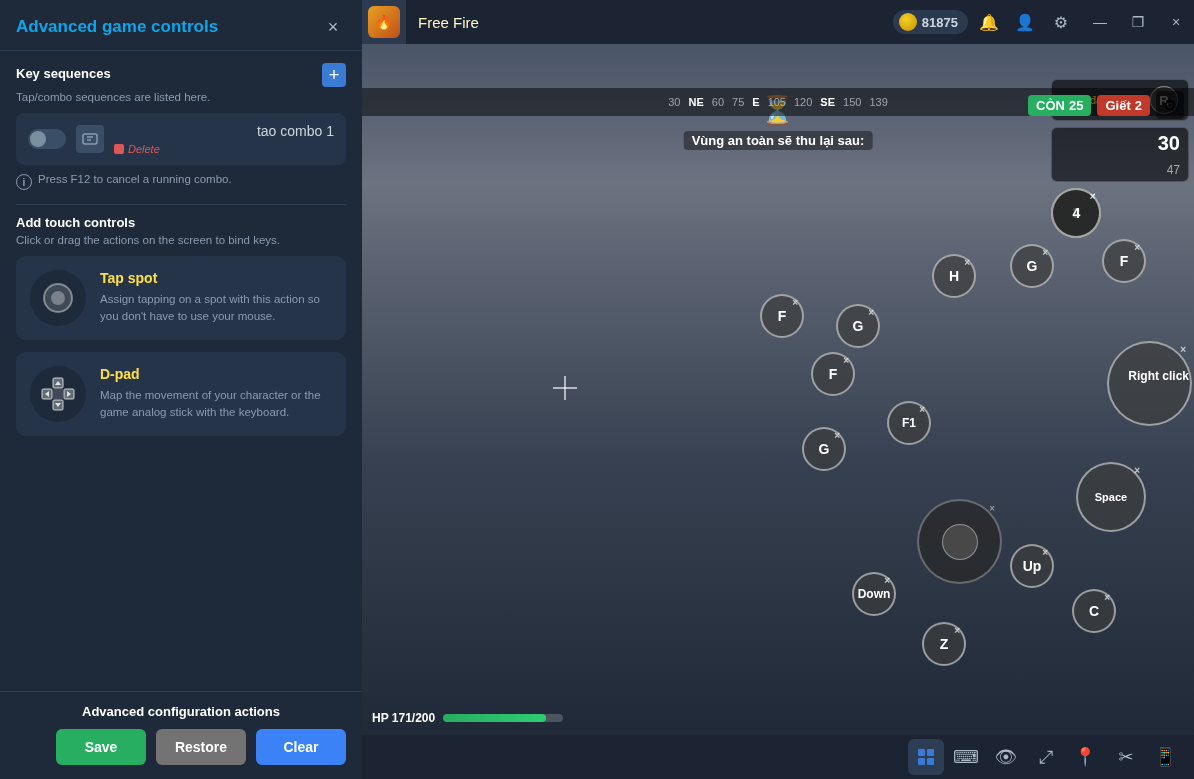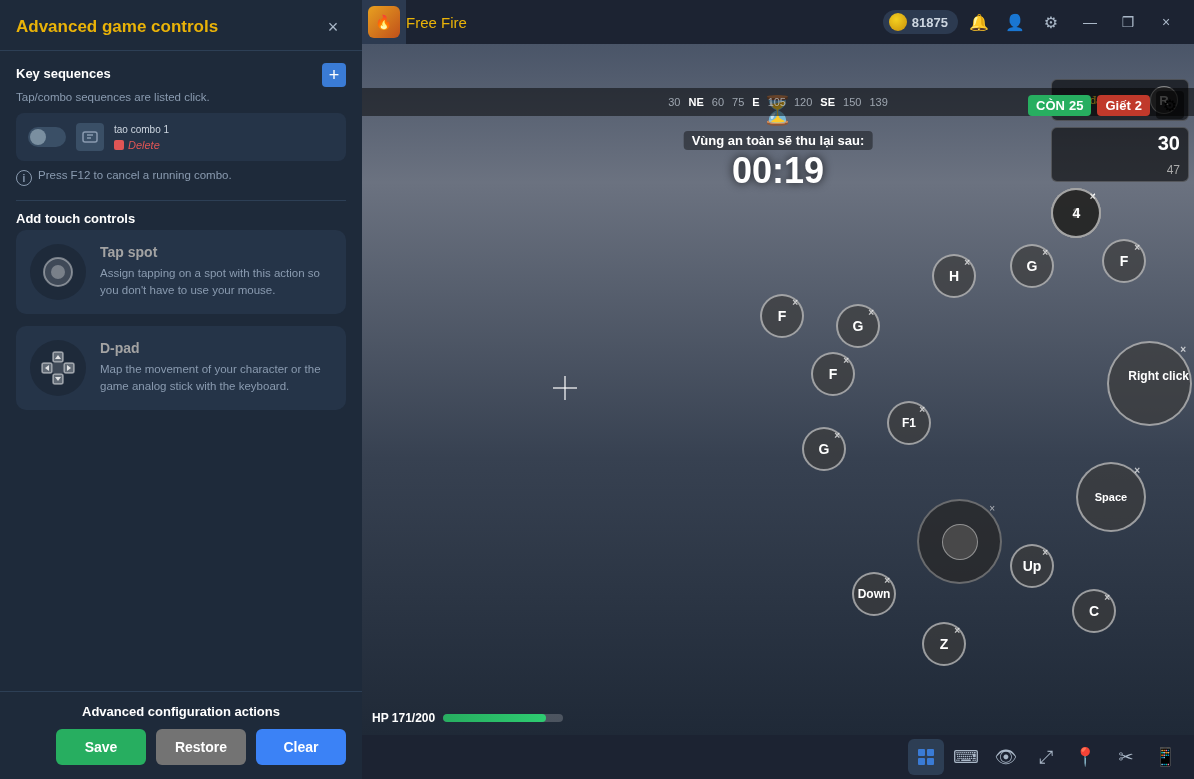--- a/index.html
+++ b/index.html
@@ -21,21 +21,21 @@
       display: flex;
       align-items: center;
       justify-content: space-between;
       padding: 14px 16px 10px 16px;
       border-bottom: 1px solid #2d3f55;
     }
 
     #panel-title {
       font-size: 17px;
       font-weight: 600;
-      color: #eab308;
+      color: #0ea5e9;
     }
 
     #close-btn {
       width: 26px; height: 26px;
       background: none;
       border: none;
       color: #aab8c8;
       font-size: 18px;
       cursor: pointer;
       display: flex; align-items: center; justify-content: center;
@@ -113,23 +113,24 @@
       background: #3a4f66;
       border-radius: 4px;
       display: flex; align-items: center; justify-content: center;
       flex-shrink: 0;
       font-size: 10px;
       color: #8a9bb0;
     }
 
     .combo-info { flex: 1; }
     .combo-name {
-      font-size: 10px;
+      font-size: 14px;
       color: #cdd6e0;
       margin-bottom: 4px;
+      text-align: right;
     }
     .combo-delete {
       display: flex; align-items: center; gap: 4px;
       font-size: 11px;
       color: #e05555;
       cursor: pointer;
       font-style: italic;
     }
     .combo-delete-dot {
       width: 10px; height: 10px;
@@ -177,21 +178,21 @@
       width: 56px; height: 56px;
       background: #1e2a3a;
       border-radius: 50%;
       display: flex; align-items: center; justify-content: center;
       flex-shrink: 0;
     }
 
     .touch-card-info .card-title {
       font-size: 14px;
       font-weight: 600;
-      color: #a3a3a3;
+      color: #fde047;
       margin-bottom: 5px;
     }
     .touch-card-info .card-desc {
       font-size: 11.5px;
       color: #8a9bb0;
       line-height: 1.5;
     }
 
     
     #bottom-bar {
@@ -256,30 +257,29 @@
       background: linear-gradient(135deg, #e8a020, #c0501a);
       border-radius: 6px;
       display: flex; align-items: center; justify-content: center;
       color: #fff;
       font-size: 14px;
       font-weight: bold;
     }
 
     #app-title {
       font-size: 15px;
-      color: #eab308;
-      padding: 0 0;
+      color: #fef9c3;
+      padding: 0 12px;
       flex: 1;
     }
 
     #titlebar-right {
       display: flex;
       align-items: center;
       gap: 6px;
-      padding-right: 10px;
     }
 
     .coin-display {
       display: flex;
       align-items: center;
       gap: 5px;
       background: #2c3a50;
       border-radius: 14px;
       padding: 3px 10px 3px 6px;
     }
@@ -550,21 +550,21 @@
     <span id="panel-title">Advanced game controls</span>
     <button id="close-btn">×</button>
   </div>
 
   <div id="panel-content">
 
     <div id="key-seq-header">
       <span class="section-title">Key sequences</span>
       <button id="add-seq-btn">+</button>
     </div>
-    <div class="section-subtitle">Tap/combo sequences are listed click.</div>
+    <div class="section-subtitle">Tap/combo sequences are listed here.</div>
 
     <div class="combo-item">
       <div class="toggle-switch"></div>
       <div class="combo-icon">
         <svg width="16" height="16" viewBox="0 0 16 16" fill="none">
           <rect x="1" y="3" width="14" height="10" rx="2" stroke="#8a9bb0" stroke-width="1.5"></rect>
           <line x1="5" y1="6" x2="11" y2="6" stroke="#8a9bb0" stroke-width="1.5"></line>
           <line x1="5" y1="9" x2="9" y2="9" stroke="#8a9bb0" stroke-width="1.5"></line>
         </svg>
       </div>
@@ -578,20 +578,21 @@
     </div>
 
     <div class="press-info">
       <div class="press-info-icon">i</div>
       <span>Press F12 to cancel a running combo.</span>
     </div>
 
     <hr class="divider">
 
     <div class="section-title" style="margin-bottom:4px;">Add touch controls</div>
+    <div class="section-subtitle">Click or drag the actions on the screen to bind keys.</div>
 
     <div class="touch-card">
       <div class="touch-card-icon">
         <svg width="34" height="34" viewBox="0 0 34 34" fill="none">
           <circle cx="17" cy="17" r="14" fill="rgba(255,255,255,0.15)" stroke="rgba(255,255,255,0.4)" stroke-width="2"></circle>
           <circle cx="17" cy="17" r="7" fill="rgba(255,255,255,0.3)"></circle>
         </svg>
       </div>
       <div class="touch-card-info">
         <div class="card-title">Tap spot</div>
@@ -707,21 +708,20 @@
           <div class="key-overlay" style="width:50px;height:50px;background:rgba(40,40,40,0.75);">
             <span>4</span>
             <span class="x-mark">×</span>
           </div>
         </div>
       </div>
 
       <div id="countdown-overlay">
         <span id="countdown-icon">⏳</span>
         <div id="countdown-text">Vùng an toàn sẽ thu lại sau:</div>
-        <div id="countdown-timer">00:19</div>
       </div>
 
       <div class="key-overlay" style="left:570px;top:210px;">
         H<span class="x-mark">×</span>
       </div>
       <div class="key-overlay" style="left:648px;top:200px;">
         G<span class="x-mark">×</span>
       </div>
       <div class="key-overlay" style="left:740px;top:195px;">
         F<span class="x-mark">×</span>

